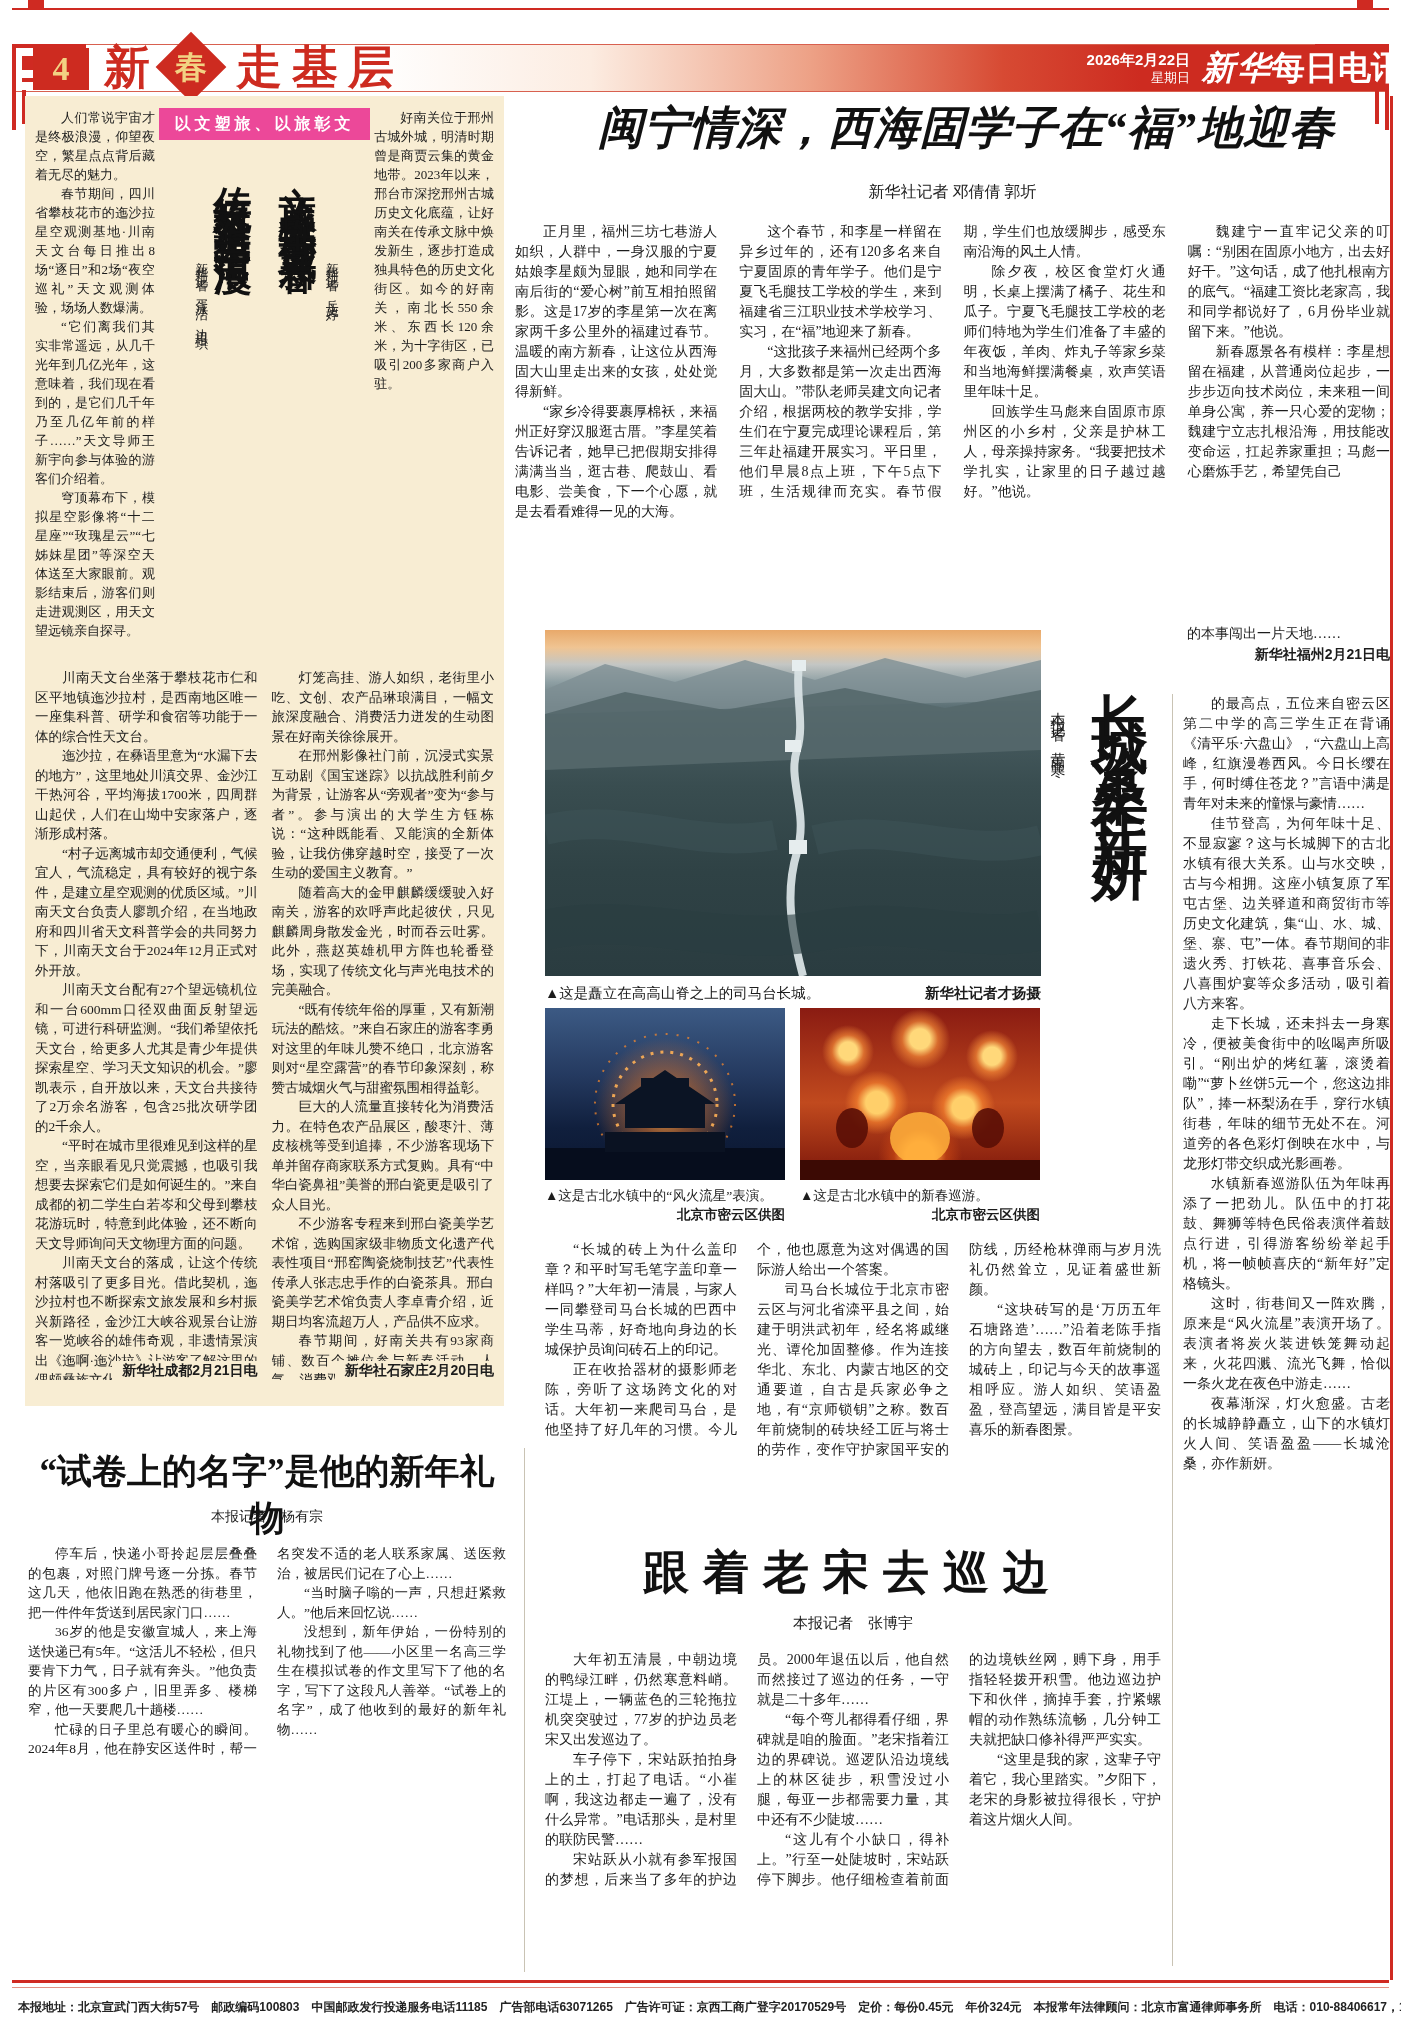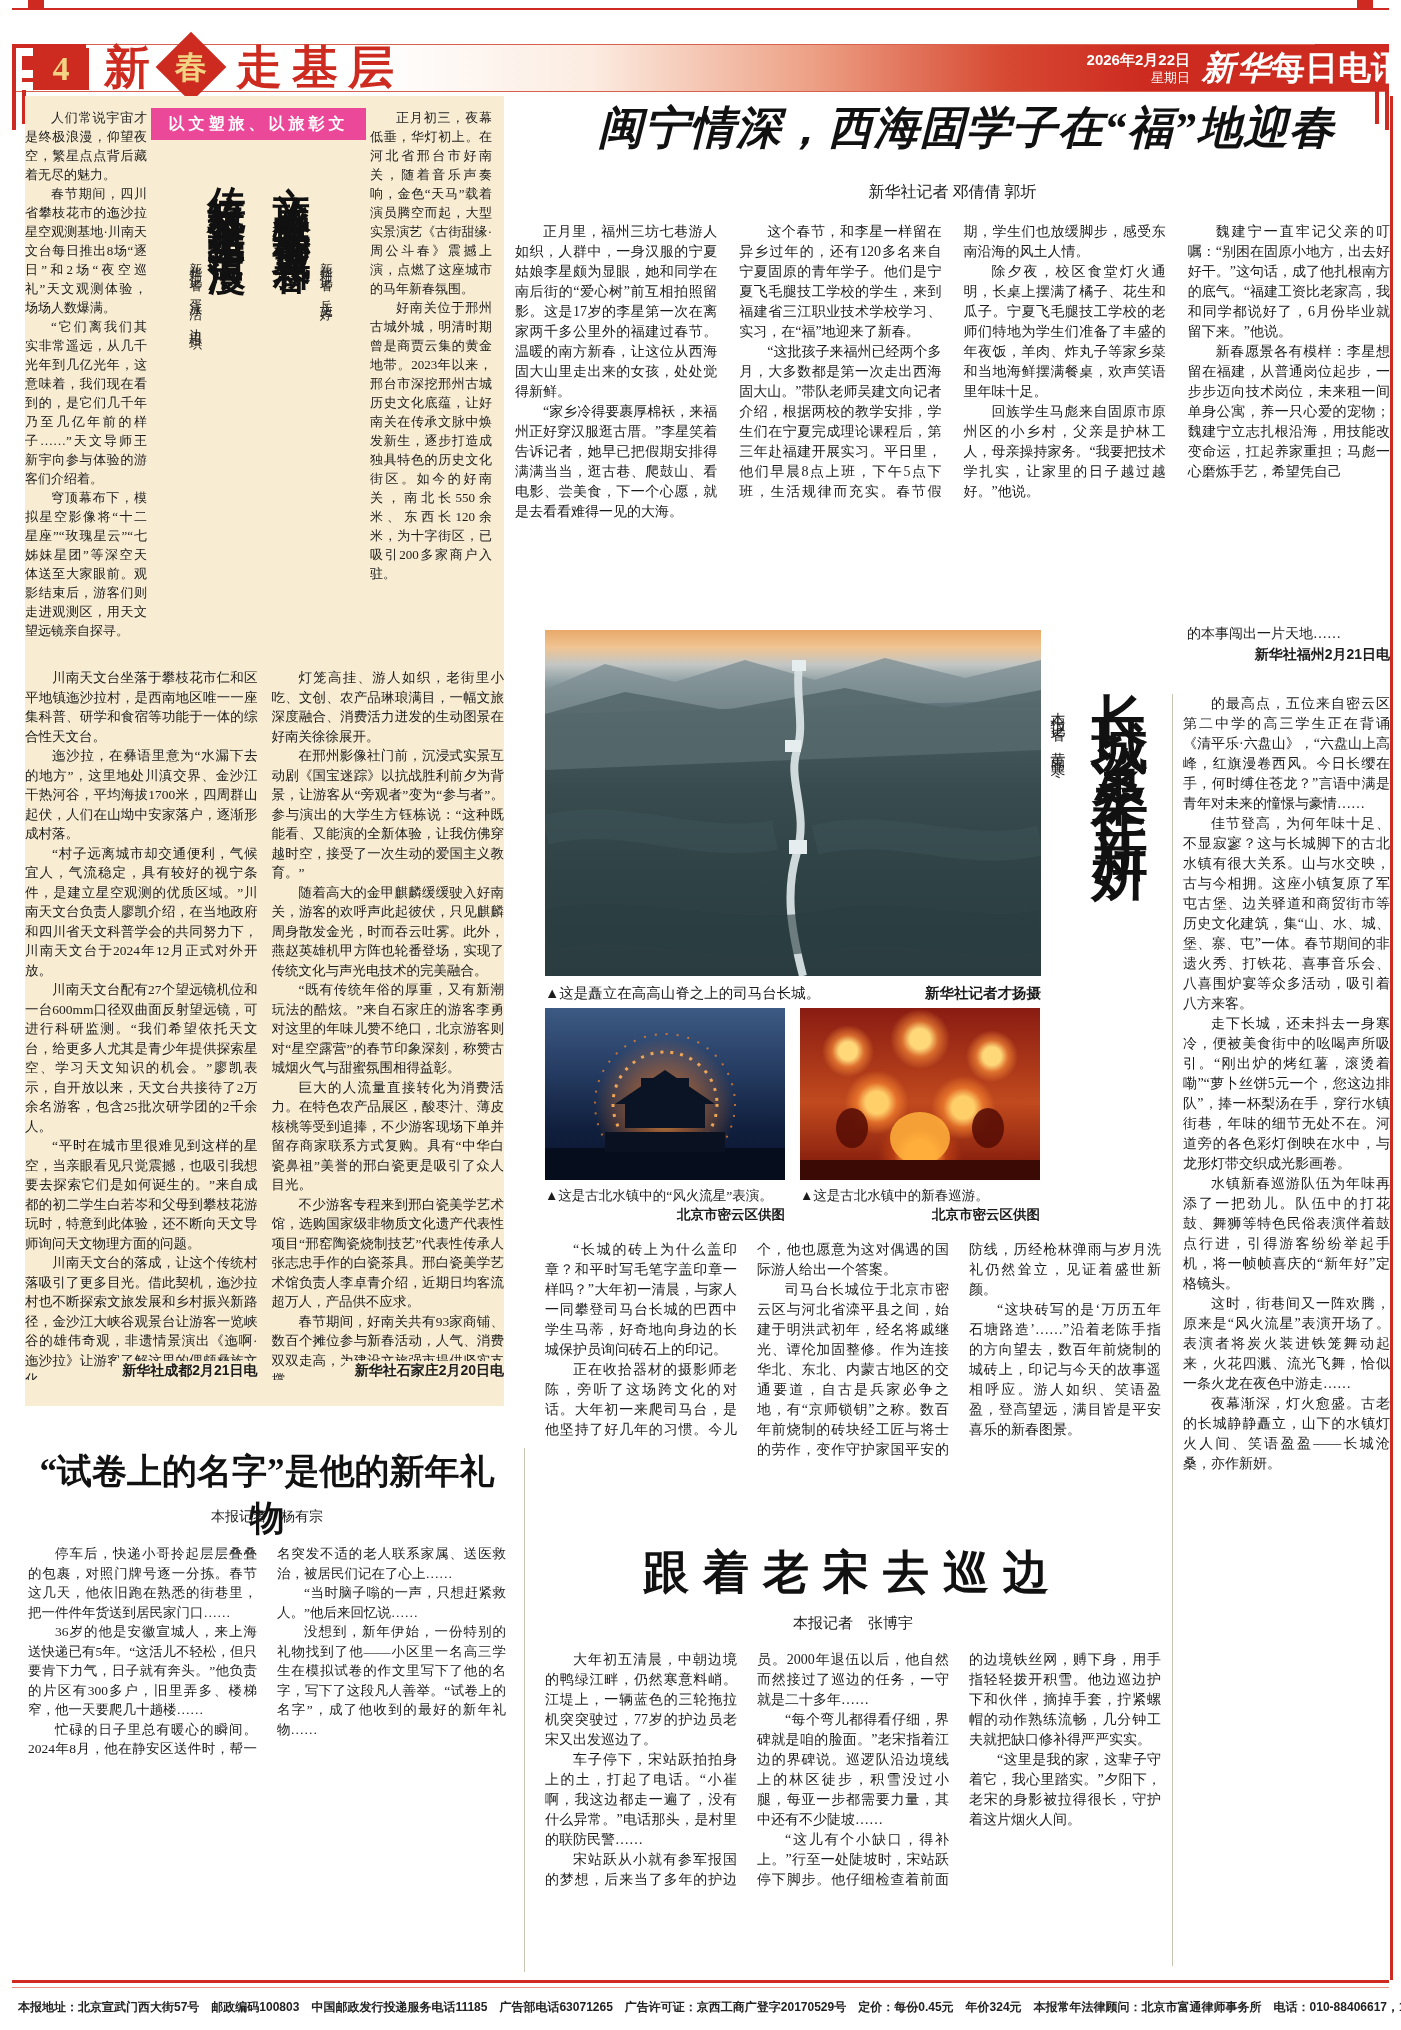--- a/index.html
+++ b/index.html
@@ -31,21 +31,21 @@
   .masthead{position:absolute;left:1202px;top:46px;color:#fff;font-weight:900;font-size:33px;line-height:44px;white-space:nowrap;}
   .masthead .script{font-style:italic;letter-spacing:2px;}
   
   p{margin:0;text-indent:2em;}
   .just{text-align:justify;}
   .smalltxt{font-size:13px;line-height:19px;}
   .bodytxt{font-size:14px;line-height:20px;}
   .dateline{font-family:"Liberation Sans","DejaVu Sans",sans-serif;font-weight:bold;text-align:right;text-indent:0;}
   .clip{overflow:hidden;}
   
-  .beige{position:absolute;left:25px;top:96px;width:479px;height:1310px;background:#f8edd3;box-sizing:border-box;padding:12px 0;}
+  .beige{position:absolute;left:25px;top:96px;width:479px;height:1310px;background:#f8edd3;box-sizing:border-box;padding:12px 10px;}
   .row1{display:flex;height:548px;}
   .colA,.colB{width:122px;}
   .centerblk{width:215px;margin:0 4px;display:flex;flex-direction:column;align-items:center;}
   .banner{width:100%;height:32px;background:#ec4899;color:#fff;text-align:center;
           font:bold 16px/32px "Liberation Sans",sans-serif;letter-spacing:4px;margin-bottom:16px;}
   .vtitles{display:flex;justify-content:center;}
   .vbyline{writing-mode:vertical-rl;font-size:13px;letter-spacing:4px;color:#222;margin-top:96px;width:22px;}
   .vtitle{writing-mode:vertical-rl;font-size:38px;font-weight:900;letter-spacing:8px;line-height:1.14;color:#111;}
   .vt-gap{width:22px;}
   .row2{display:flex;margin-top:12px;height:712px;}
@@ -151,21 +151,20 @@
         <div class="banner">以文塑旅、以旅彰文</div>
         <div class="vtitles">
           <div class="vbyline">新华社记者　胥冰洁　边思琪</div>
           <div class="vtitle">传统村落邂逅宇宙浪漫</div>
           <div class="vt-gap"></div>
           <div class="vtitle">文旅盛宴燃动古城新春</div>
           <div class="vbyline">新华社记者　岳文婷</div>
         </div>
       </div>
       <div class="colB smalltxt just clip">
-          <p>正月初三，夜幕低垂，华灯初上。在河北省邢台市好南关，随着音乐声奏响，金色“天马”载着演员腾空而起，大型实景演艺《古街甜缘·周公斗春》震撼上演，点燃了这座城市的马年新春氛围。</p>
           <p>好南关位于邢州古城外城，明清时期曾是商贾云集的黄金地带。2023年以来，邢台市深挖邢州古城历史文化底蕴，让好南关在传承文脉中焕发新生，逐步打造成独具特色的历史文化街区。如今的好南关，南北长550余米、东西长120余米，为十字街区，已吸引200多家商户入驻。</p>
         </div>
     </div>
     <div class="row2">
       <div class="bcol just">
         <div class="clip" style="height:100%;">
             <p>川南天文台坐落于攀枝花市仁和区平地镇迤沙拉村，是西南地区唯一一座集科普、研学和食宿等功能于一体的综合性天文台。</p>
             <p>迤沙拉，在彝语里意为“水漏下去的地方”，这里地处川滇交界、金沙江干热河谷，平均海拔1700米，四周群山起伏，人们在山坳中安家落户，逐渐形成村落。</p>
             <p>“村子远离城市却交通便利，气候宜人，气流稳定，具有较好的视宁条件，是建立星空观测的优质区域。”川南天文台负责人廖凯介绍，在当地政府和四川省天文科普学会的共同努力下，川南天文台于2024年12月正式对外开放。</p>
             <p>川南天文台配有27个望远镜机位和一台600mm口径双曲面反射望远镜，可进行科研监测。“我们希望依托天文台，给更多人尤其是青少年提供探索星空、学习天文知识的机会。”廖凯表示，自开放以来，天文台共接待了2万余名游客，包含25批次研学团的2千余人。</p>

